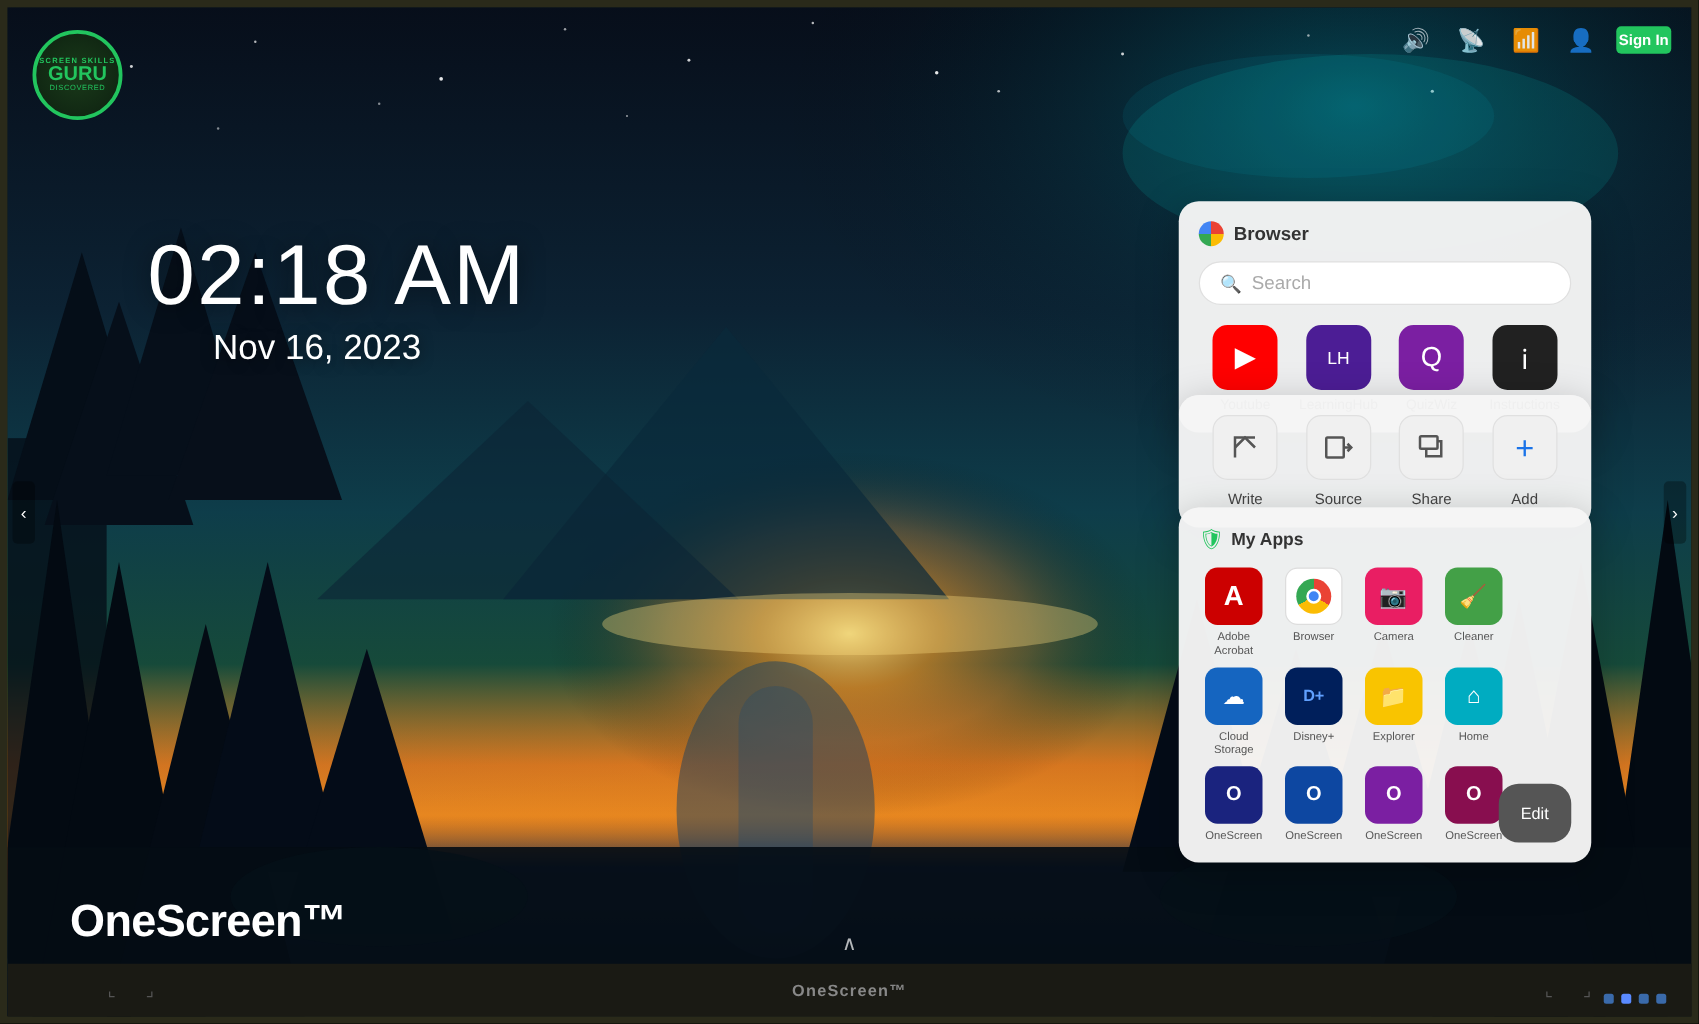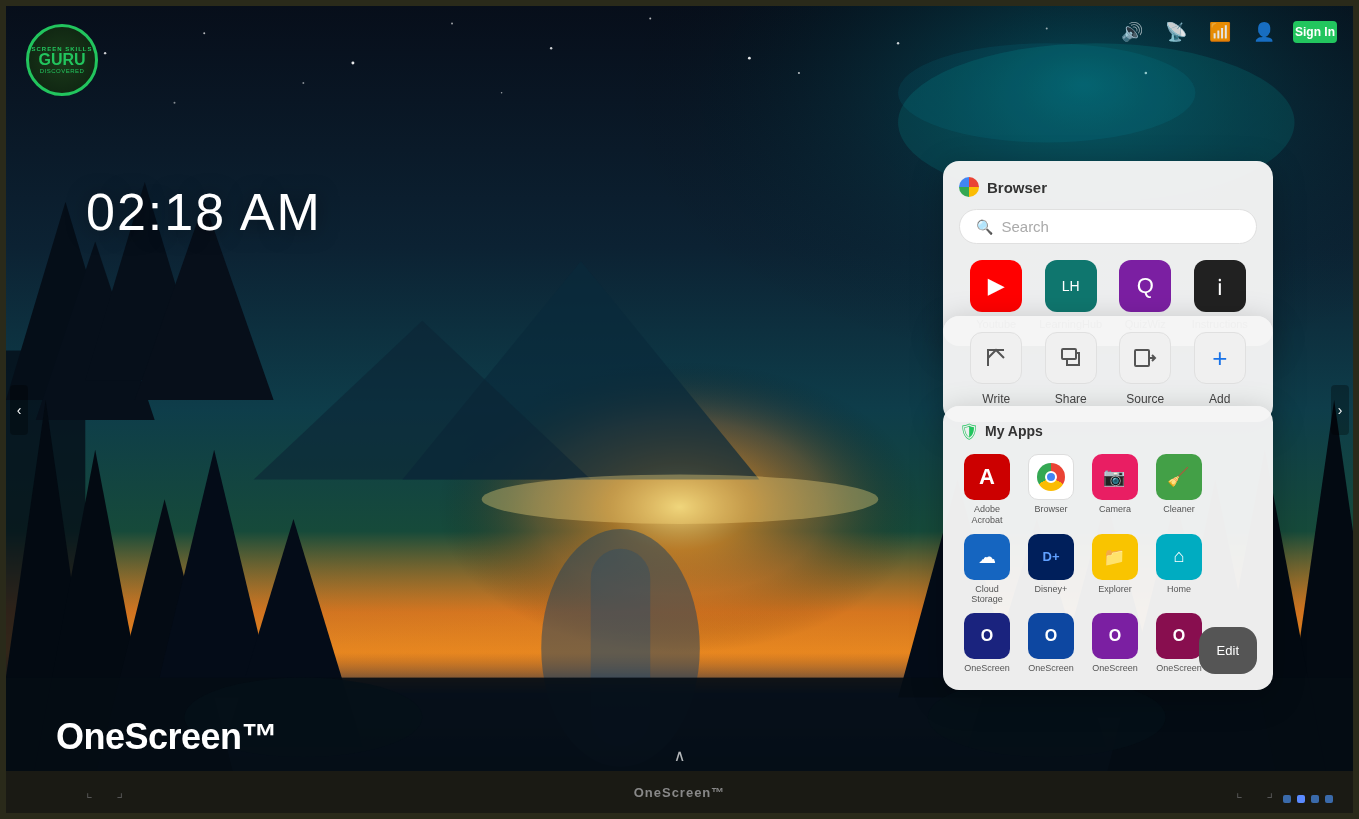--- a/index.html
+++ b/index.html
@@ -111,26 +111,27 @@
 
     
     #clock-area {
       position: absolute;
       left: 80px;
       top: 180px;
       z-index: 10;
     }
 
     #clock-time {
-      font-size: 52px;
+      font-size: 68px;
       font-weight: 300;
       color: white;
       text-shadow: 0 2px 20px rgba(0,0,0,0.5);
       letter-spacing: 2px;
       line-height: 1;
+      margin-left: 32px;
     }
 
     #clock-date {
       font-size: 28px;
       font-weight: 300;
       color: white;
       text-shadow: 0 2px 10px rgba(0,0,0,0.5);
       margin-top: 8px;
       text-align: center;
     }
@@ -305,21 +306,21 @@
     }
 
     .app-label {
       font-size: 11px;
       color: #444;
       text-align: center;
     }
 
     
     .icon-youtube { background: #ff0000; color: white; }
-    .icon-learninghub { background: #0f766e; color: white; }
+    .icon-learninghub { background: #4c1d95; color: white; }
     .icon-quizwiz { background: #7b1fa2; color: white; }
     .icon-instructions { background: #212121; color: white; }
 
     
     #tools-panel {
       top: 310px;
       right: 80px;
       width: 330px;
       padding: 16px;
     }
@@ -559,20 +560,21 @@
   <div id="top-bar">
     <div class="top-icon">🔊</div>
     <div class="top-icon">📡</div>
     <div class="top-icon">📶</div>
     <div class="top-icon">👤</div>
     <button id="sign-in-btn">Sign In</button>
   </div>
 
   <div id="clock-area">
     <div id="clock-time">02:18 AM</div>
+    <div id="clock-date">Nov 16, 2023</div>
   </div>
 
   <div class="side-arrow left">‹</div>
   <div class="side-arrow right">›</div>
 
   <div id="browser-panel" class="panel">
     <div class="panel-header">
       <div class="panel-icon-browser"></div>
       <span class="panel-title">Browser</span>
     </div>
@@ -607,37 +609,37 @@
           <svg width="24" height="24" viewBox="0 0 24 24" fill="none" stroke="#555" stroke-width="2">
               <polyline points="4,20 4,4 20,4"></polyline>
               <polyline points="4,12 12,4 20,12"></polyline>
             </svg>
         </div>
         <span class="tool-label">Write</span>
       </div>
       <div class="tool-item">
         <div class="tool-icon-box">
           <svg width="24" height="24" viewBox="0 0 24 24" fill="none" stroke="#555" stroke-width="2">
-              <rect x="3" y="3" width="14" height="10" rx="1"></rect>
-              <polyline points="8,13 8,19 20,19 20,7 17,7"></polyline>
-            </svg>
-        </div>
-        <span class="tool-label">Share</span>
-      </div>
-      <div class="tool-item">
-        <div class="tool-icon-box">
-          <svg width="24" height="24" viewBox="0 0 24 24" fill="none" stroke="#555" stroke-width="2">
               <rect x="2" y="4" width="14" height="16" rx="1"></rect>
               <line x1="16" y1="12" x2="22" y2="12"></line>
               <polyline points="19,9 22,12 19,15"></polyline>
             </svg>
         </div>
         <span class="tool-label">Source</span>
       </div>
       <div class="tool-item">
+        <div class="tool-icon-box">
+          <svg width="24" height="24" viewBox="0 0 24 24" fill="none" stroke="#555" stroke-width="2">
+              <rect x="3" y="3" width="14" height="10" rx="1"></rect>
+              <polyline points="8,13 8,19 20,19 20,7 17,7"></polyline>
+            </svg>
+        </div>
+        <span class="tool-label">Share</span>
+      </div>
+      <div class="tool-item">
         <div class="tool-icon-box" style="font-size:26px;color:#1a73e8;font-weight:300;">+</div>
         <span class="tool-label">Add</span>
       </div>
     </div>
   </div>
 
   <div id="myapps-panel" class="panel">
     <div class="myapps-header">
       <span class="shield-icon">🛡</span>
       <span class="myapps-title">My Apps</span>

